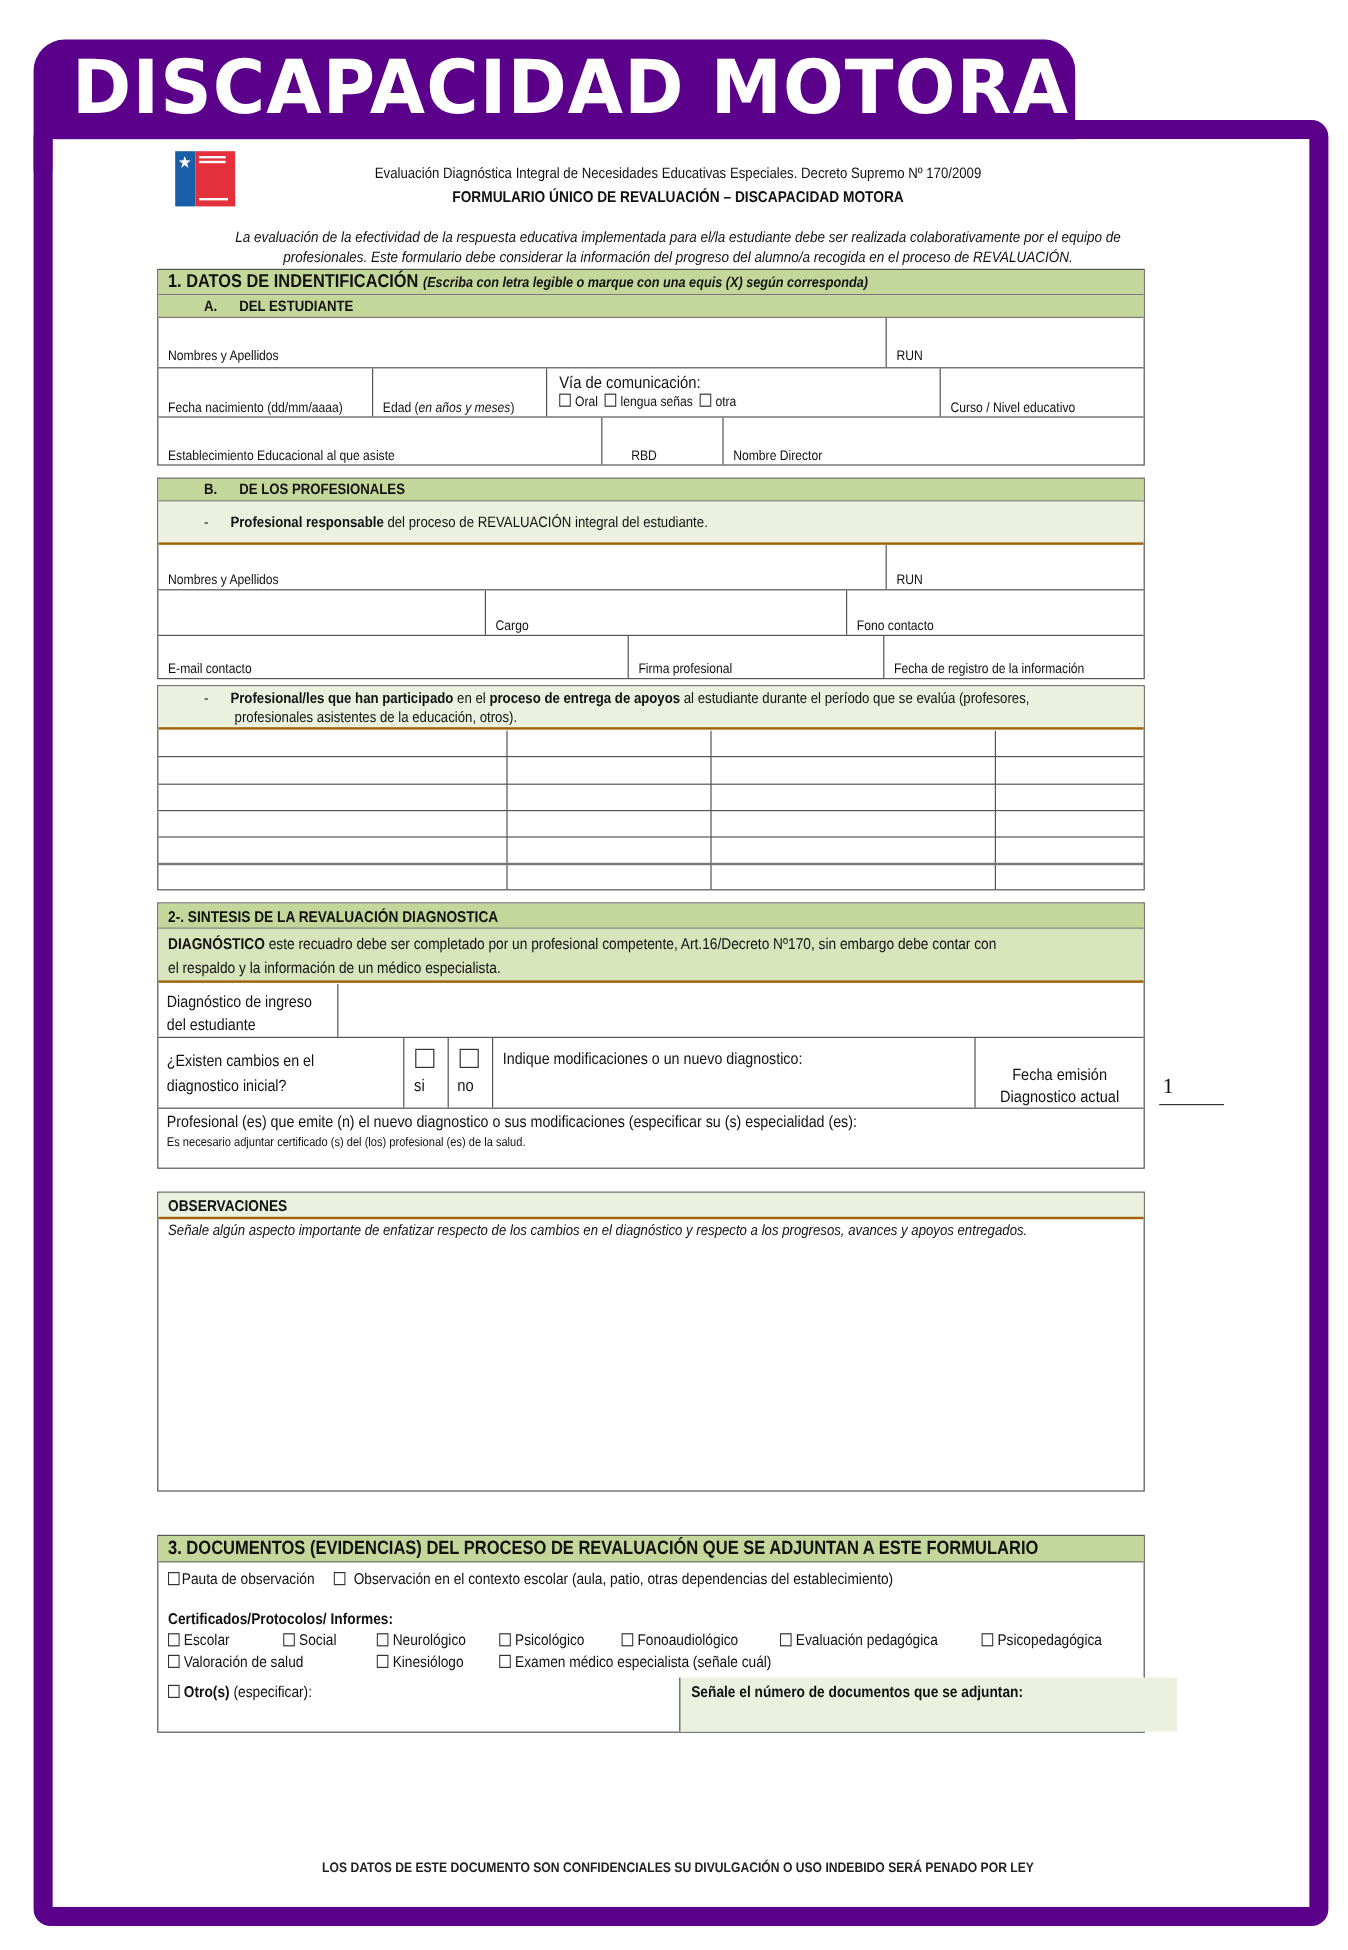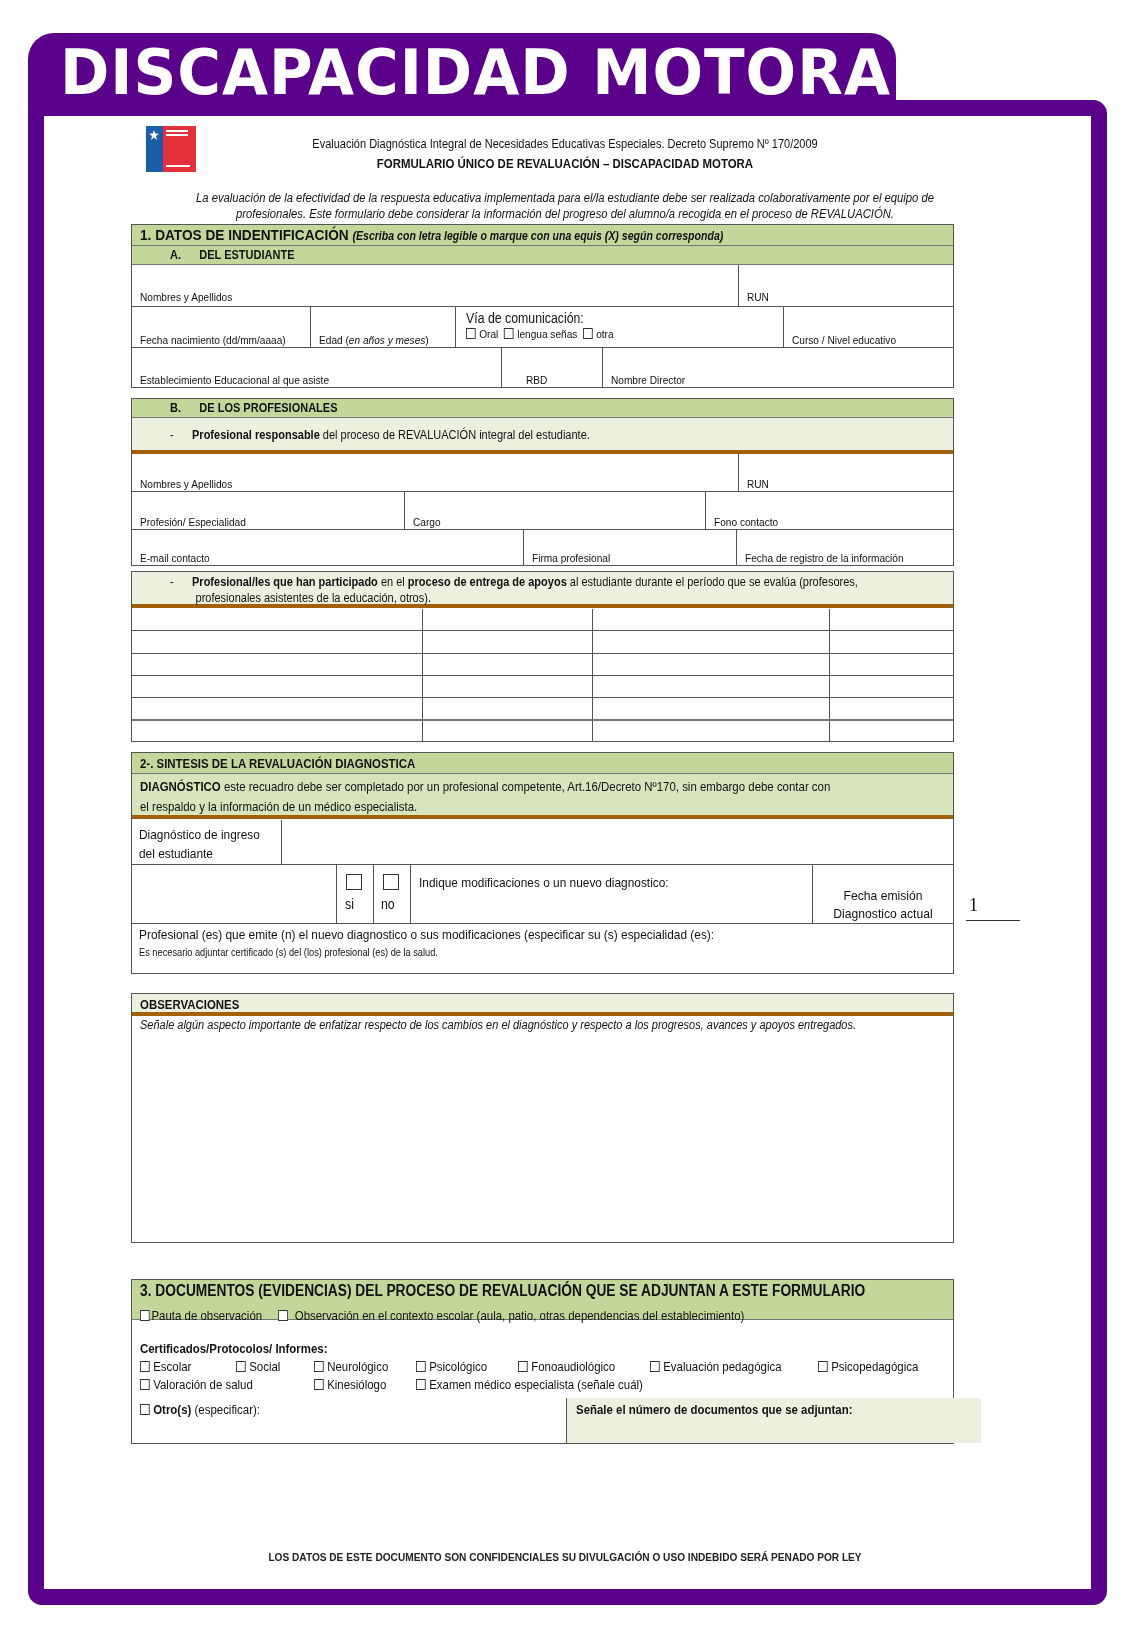--- a/index.html
+++ b/index.html
@@ -34,21 +34,21 @@
   .logo-red::after { content: ""; position: absolute; left: 3px; bottom: 5px; width: 24px; height: 2px; background: #fff; }
 
   .hdr1 { position: absolute; left: 200px; top: 137px; width: 730px; text-align: center; font-size: 12.5px; transform: scaleX(0.88); transform-origin: center; }
   .hdr2 { position: absolute; left: 200px; top: 156px; width: 730px; text-align: center; font-size: 13px; font-weight: bold; transform: scaleX(0.88); }
   .intro { position: absolute; left: 140px; top: 190px; width: 850px; text-align: center; font-size: 12.5px; font-style: italic; line-height: 16px; transform: scaleX(0.9); transform-origin: center; }
 
   
   .box { position: absolute; border: 1.5px solid #555; background: #fff; }
   .abs { position: absolute; }
   .greenbar { position: absolute; background: #c4d79b; border-bottom: 1px solid #777; }
-  .lightbar { position: absolute; background: #ebf1de; border-bottom: 4px solid #a16207; }
+  .lightbar { position: absolute; background: #ebf1de; border-bottom: 2px solid #a16207; }
   .lbl { position: absolute; font-size: 11.5px; white-space: nowrap; transform: scaleX(0.88); transform-origin: left center; }
   .vl { position: absolute; width: 1px; background: #555; }
   .hl { position: absolute; height: 1px; background: #555; }
   .cb { display: inline-block; width: 11px; height: 11px; border: 1px solid #333; background: #fff; vertical-align: -1px; margin-right: 4px; }
   .cbbig { position: absolute; width: 16px; height: 16px; border: 1px solid #333; background: #fff; }
   .sec-title { position: absolute; font-weight: bold; white-space: nowrap; transform-origin: left center; }
 
   .footer { position: absolute; left: 130px; top: 1551px; width: 870px; text-align: center; font-size: 11.5px; font-weight: bold; transform: scaleX(0.88); color: #222; }
   .page-num { position: absolute; left: 969px; top: 895px; font-family: "Liberation Serif", serif; font-size: 18px; }
   .page-line { position: absolute; left: 966px; top: 920px; width: 54px; height: 1px; background: #333; }
@@ -143,23 +143,20 @@
 
   <div class="abs" style="left:0;top:55px;width:606px;height:37px;">
     <span class="lbl" style="left:8px;bottom:1px;">Nombres y Apellidos</span>
   </div>
   <div class="vl" style="left:606px;top:55px;height:37px;"></div>
   <div class="abs" style="left:607px;top:55px;width:214px;height:37px;">
     <span class="lbl" style="left:8px;bottom:1px;">RUN</span>
   </div>
   <div class="hl" style="left:0;top:92px;width:100%;"></div>
 
-  <div class="abs" style="left:0;top:93px;width:272px;height:37px;">
-    <span class="lbl" style="left:8px;bottom:1px;">Profesión/ Especialidad</span>
-  </div>
   <div class="vl" style="left:272px;top:93px;height:37px;"></div>
   <div class="abs" style="left:273px;top:93px;width:300px;height:37px;">
     <span class="lbl" style="left:8px;bottom:1px;">Cargo</span>
   </div>
   <div class="vl" style="left:573px;top:93px;height:37px;"></div>
   <div class="abs" style="left:574px;top:93px;width:247px;height:37px;">
     <span class="lbl" style="left:8px;bottom:1px;">Fono contacto</span>
   </div>
   <div class="hl" style="left:0;top:130px;width:100%;"></div>
 
@@ -204,20 +201,23 @@
     </span>
   </div>
 
   <div class="abs" style="left:0;top:67px;width:149px;height:44px;">
     <span class="lbl" style="left:7px;top:5px;font-size:13.5px;line-height:19px;"><span>Diagnóstico de ingreso</span><br><span>del estudiante</span></span>
   </div>
   <div class="vl" style="left:149px;top:67px;height:44px;"></div>
   <div class="abs" style="left:150px;top:67px;width:671px;height:44px;"></div>
   <div class="hl" style="left:0;top:111px;width:100%;"></div>
 
+  <div class="abs" style="left:0;top:112px;width:204px;height:58px;">
+    <span class="lbl" style="left:7px;top:8px;font-size:13.5px;line-height:21px;"><span>¿Existen cambios en el</span><br><span>diagnostico inicial?</span></span>
+  </div>
   <div class="vl" style="left:204px;top:112px;height:58px;"></div>
   <div class="abs" style="left:205px;top:112px;width:36px;height:58px;">
     <div class="cbbig" style="left:9px;top:9px;"></div>
     <span class="lbl" style="left:8px;top:31px;font-size:14px;">si</span>
   </div>
   <div class="vl" style="left:241px;top:112px;height:58px;"></div>
   <div class="abs" style="left:242px;top:112px;width:36px;height:58px;">
     <div class="cbbig" style="left:9px;top:9px;"></div>
     <span class="lbl" style="left:7px;top:31px;font-size:14px;">no</span>
   </div>
@@ -240,21 +240,21 @@
 <div class="page-line"></div>
 
 <div class="box" style="left:131px;top:993px;width:823px;height:250px;">
   <div class="lightbar" style="left:0;top:0;width:100%;height:22px;">
     <span class="sec-title" style="left:8px;top:3px;font-size:13px;transform:scaleX(0.88);">OBSERVACIONES</span>
   </div>
   <span class="lbl" style="left:8px;top:24px;font-size:12.5px;font-style:italic;">Señale algún aspecto importante de enfatizar respecto de los cambios en el diagnóstico y respecto a los progresos, avances y apoyos entregados.</span>
 </div>
 
 <div class="box" style="left:131px;top:1279px;width:823px;height:165px;">
-  <div class="greenbar" style="left:0;top:0;width:100%;height:40px;padding-left:27px;">
+  <div class="greenbar" style="left:0;top:0;width:100%;height:22px;padding-left:27px;">
     <span class="sec-title" style="left:8px;top:2px;font-size:16px;transform:scaleX(0.86);">3. DOCUMENTOS (EVIDENCIAS) DEL PROCESO DE REVALUACIÓN QUE SE ADJUNTAN A ESTE FORMULARIO</span>
   </div>
   <span class="lbl" style="left:8px;top:28px;font-size:13px;">
     <span><span class="cb" style="margin-right:2px;"></span><span>Pauta de observación</span></span>&nbsp;&nbsp;&nbsp;&nbsp;
     <span><span class="cb" style="margin-right:8px;"></span><span>Observación en el contexto escolar (aula, patio, otras dependencias del establecimiento)</span></span>
   </span>
   <span class="lbl" style="left:8px;top:61px;font-size:13px;font-weight:bold;">Certificados/Protocolos/ Informes:</span>
 
   <span class="lbl" style="left:8px;top:79px;font-size:13px;"><span class="cb"></span><span>Escolar</span></span>
   <span class="lbl" style="left:104px;top:79px;font-size:13px;"><span class="cb"></span><span>Social</span></span>

